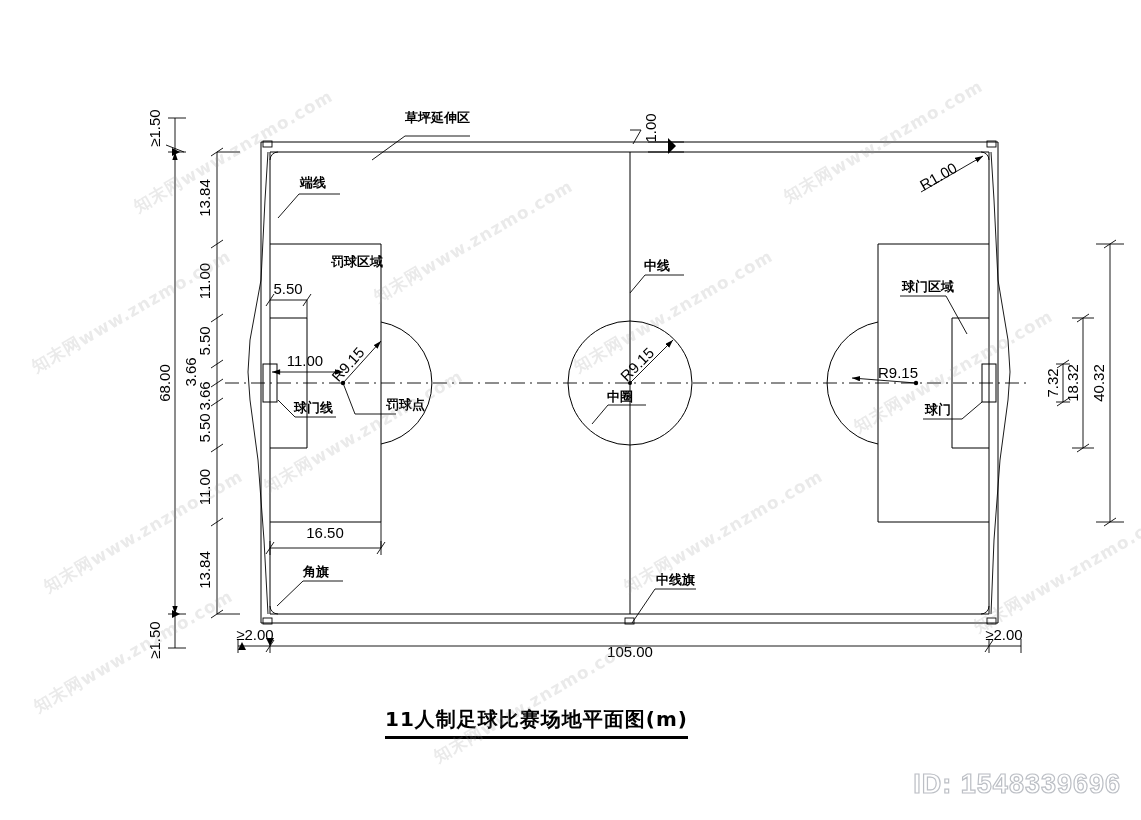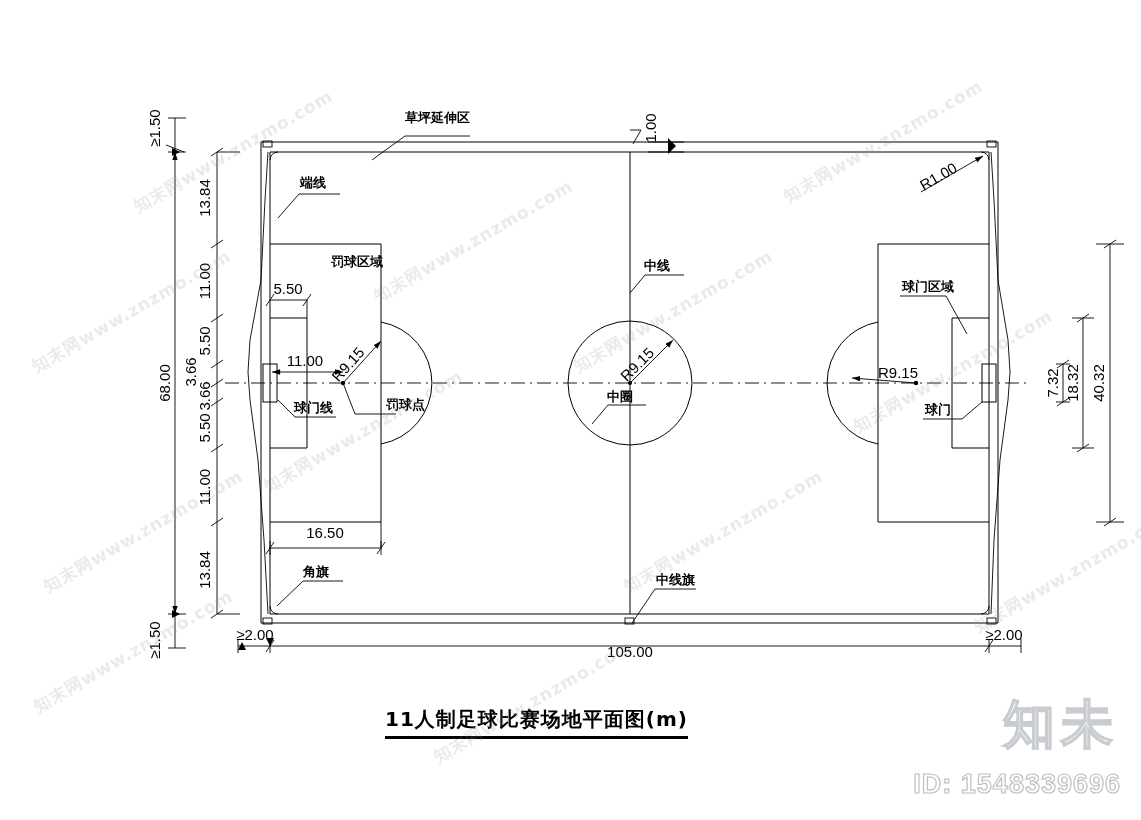--- a/index.html
+++ b/index.html
@@ -366,16 +366,15 @@
   <div class="wm wm-diag" style="left:250px;top:420px;">知末网www.znzmo.com</div>
   <div class="wm wm-diag" style="left:420px;top:690px;">知末网www.znzmo.com</div>
   <div class="wm wm-diag" style="left:360px;top:230px;">知末网www.znzmo.com</div>
   <div class="wm wm-diag" style="left:560px;top:300px;">知末网www.znzmo.com</div>
   <div class="wm wm-diag" style="left:610px;top:520px;">知末网www.znzmo.com</div>
   <div class="wm wm-diag" style="left:770px;top:130px;">知末网www.znzmo.com</div>
   <div class="wm wm-diag" style="left:840px;top:360px;">知末网www.znzmo.com</div>
   <div class="wm wm-diag" style="left:960px;top:560px;">知末网www.znzmo.com</div>
   <div class="wm wm-diag" style="left:20px;top:640px;">知末网www.znzmo.com</div>
 
-  <div class="brand">知未</div>
   <div class="brand-id">ID: 1548339696</div>
 
 </div>
 
 </body></html>

